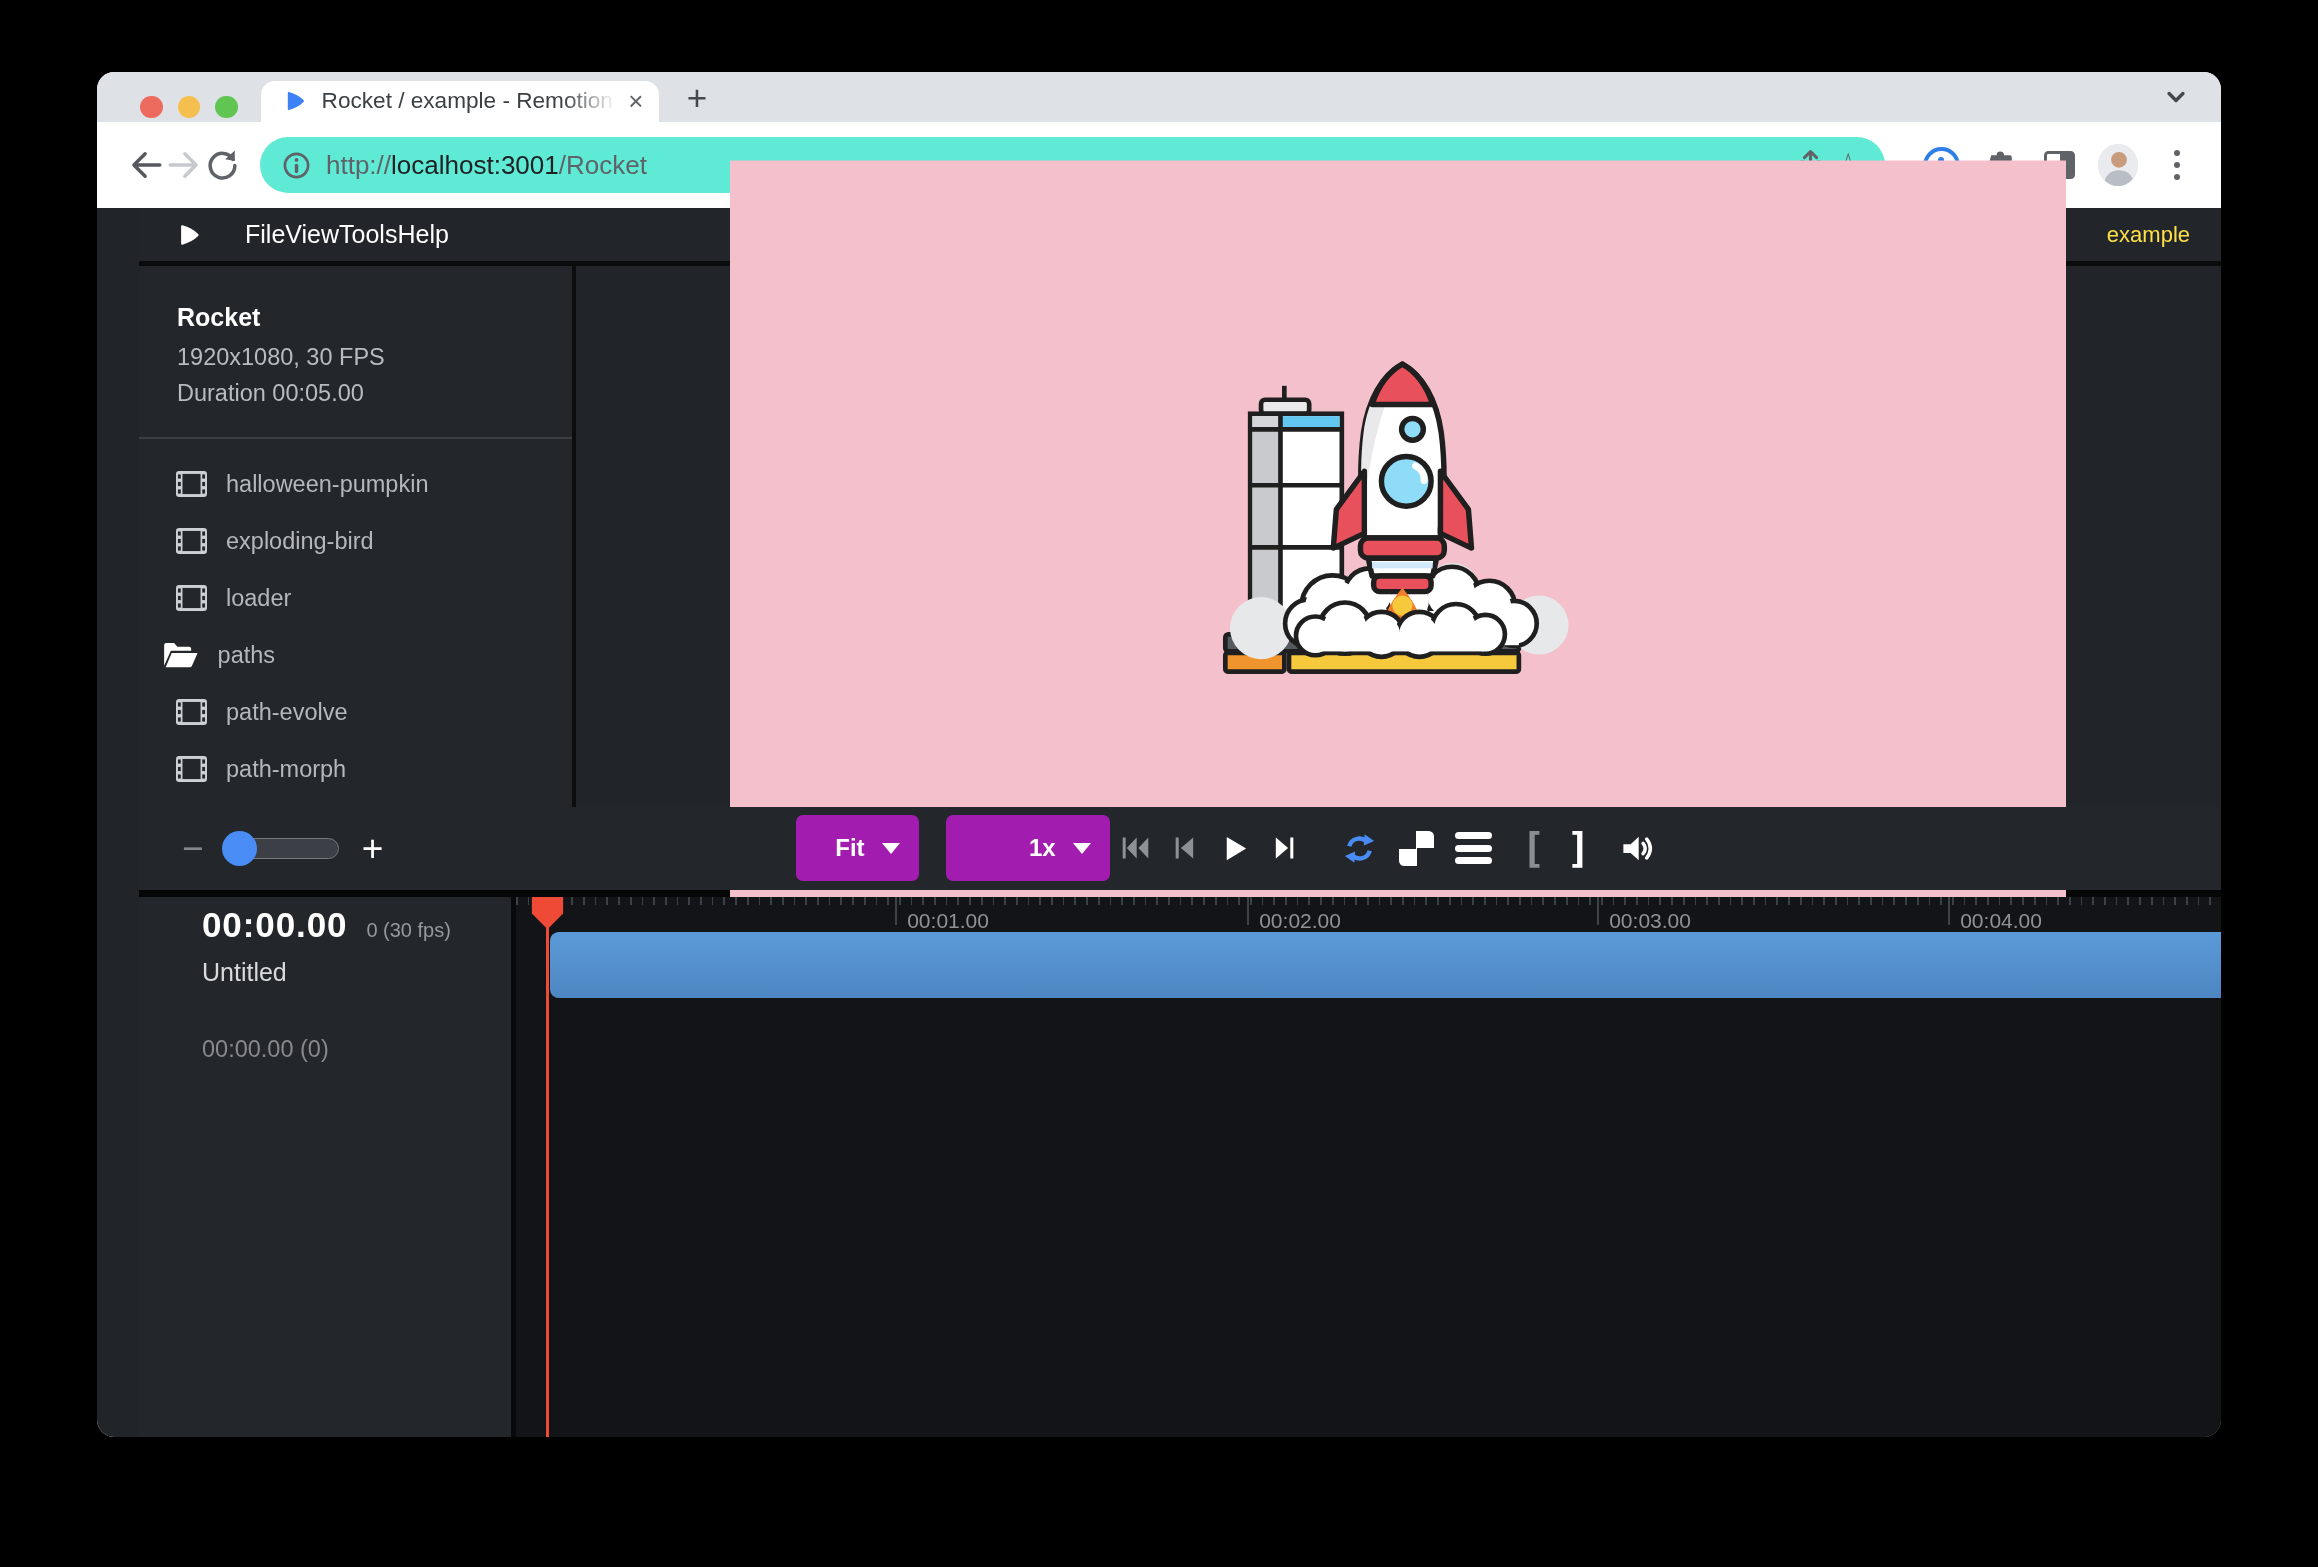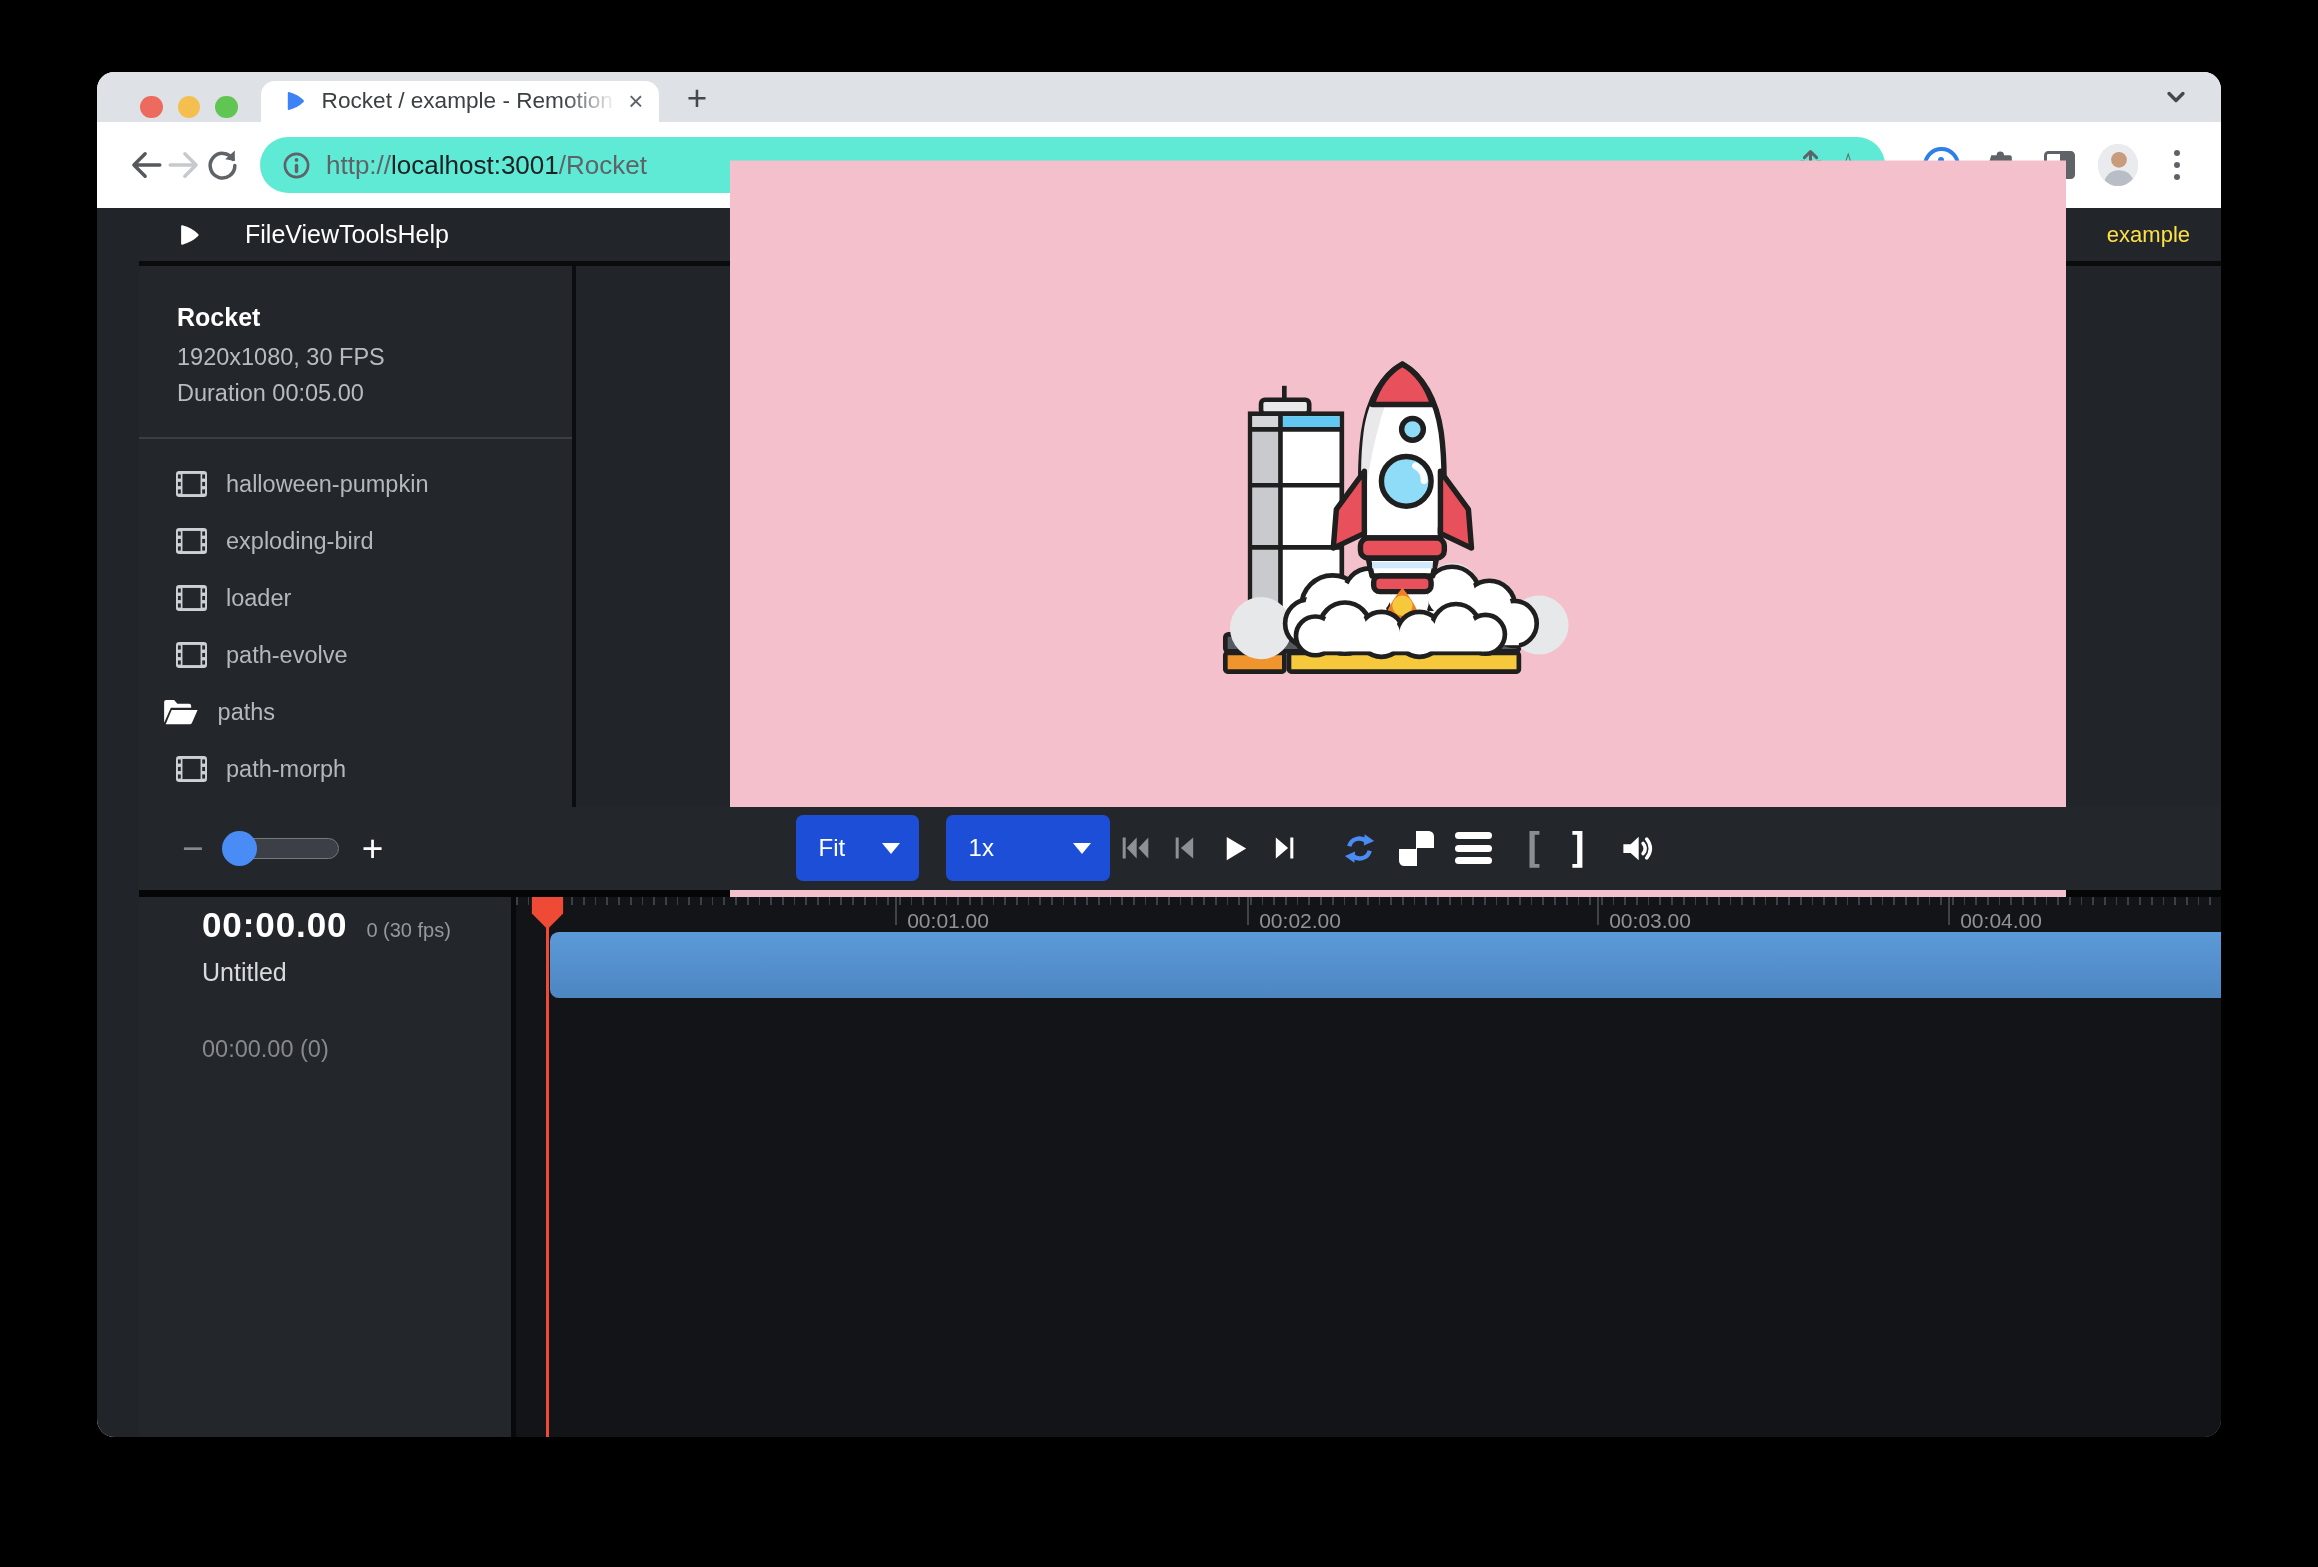--- a/index.html
+++ b/index.html
@@ -70,22 +70,22 @@
             background:#f4c0cb; display:flex; align-items:center; justify-content:center; }
   .canvas svg { transform:translateY(-10.4px); }
 
   
   .controls { height:83px; flex:none; background:#23272b; position:relative; }
   .zoomgroup { position:absolute; left:43px; top:0; height:100%; display:flex; align-items:center; gap:22.6px; }
   .zoom-glyph { font-size:37px; line-height:1; }
   .zoom-out { color:#85898d; } .zoom-in { color:#fff; }
   .slider { position:relative; width:113px; height:21px; border:1.7px solid #75797e; background:#3c4046; border-radius:11.3px; }
   .slider .thumb { position:absolute; left:-5.2px; top:-7.8px; width:35px; height:35px; border-radius:50%; background:#4a8cf5; }
-  .dropdown { position:absolute; top:8.7px; height:66px; background:#1d4ed8; border-radius:7px;
-              display:flex; align-items:center; justify-content:space-between; padding:0 19px 0 22.6px; color:#fff; font-size:24px; }
+  .dropdown { position:absolute; top:8.7px; height:66px; background:#a21caf; border-radius:7px;
+              display:flex; align-items:center; justify-content:flex-end; padding:0 19px 0 22.6px; color:#fff; font-size:24px;font-weight:bold; }
   .dd-fit { left:657px; width:123px; } .dd-speed { left:807px; width:164px; }
   .caret { width:0; height:0; border-left:9.6px solid transparent; border-right:9.6px solid transparent; border-top:11.3px solid #fff; margin-left:17.4px; }
   .playback { position:absolute; left:981px; top:0; height:100%; display:flex; align-items:center; gap:21px; }
   .pbi { display:flex; align-items:center; justify-content:center; }
   .checker { width:35px; height:35px; background:#fff; border-radius:5.2px;
              background-image:conic-gradient(transparent 0 25%, #23272b 25% 50%, transparent 50% 75%, #23272b 75%); }
   .rows3 { display:flex; flex-direction:column; gap:5.2px; }
   .rows3 i { width:37px; height:7px; background:#fff; border-radius:3.5px; }
   .bracket { font-size:40px; font-weight:bold; line-height:1; font-family:"DejaVu Sans Mono",monospace; }
   .br-in { color:#8a8e92; margin-left:8.7px; } .br-out { color:#fff; }
@@ -259,39 +259,39 @@
                   <rect x="5" y="2.2" width="14" height="15.6" fill="#23272b"></rect>
                   <rect x="1.5" y="2.6" width="2.2" height="3.2" fill="#23272b"></rect>
                   <rect x="1.5" y="8.4" width="2.2" height="3.2" fill="#23272b"></rect>
                   <rect x="1.5" y="14.2" width="2.2" height="3.2" fill="#23272b"></rect>
                   <rect x="20.3" y="2.6" width="2.2" height="3.2" fill="#23272b"></rect>
                   <rect x="20.3" y="8.4" width="2.2" height="3.2" fill="#23272b"></rect>
                   <rect x="20.3" y="14.2" width="2.2" height="3.2" fill="#23272b"></rect>
                 </svg>
             <span class="lbl">loader</span>
           </div>
+          <div class="row folder">
+            <svg width="37" height="30" viewBox="0 0 26 20">
+                  <path d="M1.5 17.5 V3 Q1.5 1.5 3 1.5 L8.5 1.5 L10.8 4.2 L19 4.2 Q20.5 4.2 20.5 5.8 L20.5 7 L6.2 7 Z" fill="#fff"></path>
+                  <path d="M6.8 8.6 L25 8.6 L21 17.8 Q20.7 18.6 19.8 18.6 L2.6 18.6 Z" fill="#fff"></path>
+                </svg>
+            <span class="lbl">paths</span>
+          </div>
           <div class="row">
             <svg width="31" height="26" viewBox="0 0 24 20">
                   <rect width="24" height="20" rx="2.5" fill="#cdd0d4"></rect>
                   <rect x="5" y="2.2" width="14" height="15.6" fill="#23272b"></rect>
                   <rect x="1.5" y="2.6" width="2.2" height="3.2" fill="#23272b"></rect>
                   <rect x="1.5" y="8.4" width="2.2" height="3.2" fill="#23272b"></rect>
                   <rect x="1.5" y="14.2" width="2.2" height="3.2" fill="#23272b"></rect>
                   <rect x="20.3" y="2.6" width="2.2" height="3.2" fill="#23272b"></rect>
                   <rect x="20.3" y="8.4" width="2.2" height="3.2" fill="#23272b"></rect>
                   <rect x="20.3" y="14.2" width="2.2" height="3.2" fill="#23272b"></rect>
                 </svg>
             <span class="lbl">path-evolve</span>
-          </div>
-          <div class="row folder">
-            <svg width="37" height="30" viewBox="0 0 26 20">
-                  <path d="M1.5 17.5 V3 Q1.5 1.5 3 1.5 L8.5 1.5 L10.8 4.2 L19 4.2 Q20.5 4.2 20.5 5.8 L20.5 7 L6.2 7 Z" fill="#fff"></path>
-                  <path d="M6.8 8.6 L25 8.6 L21 17.8 Q20.7 18.6 19.8 18.6 L2.6 18.6 Z" fill="#fff"></path>
-                </svg>
-            <span class="lbl">paths</span>
           </div>
           <div class="row">
             <svg width="31" height="26" viewBox="0 0 24 20">
                   <rect width="24" height="20" rx="2.5" fill="#cdd0d4"></rect>
                   <rect x="5" y="2.2" width="14" height="15.6" fill="#23272b"></rect>
                   <rect x="1.5" y="2.6" width="2.2" height="3.2" fill="#23272b"></rect>
                   <rect x="1.5" y="8.4" width="2.2" height="3.2" fill="#23272b"></rect>
                   <rect x="1.5" y="14.2" width="2.2" height="3.2" fill="#23272b"></rect>
                   <rect x="20.3" y="2.6" width="2.2" height="3.2" fill="#23272b"></rect>
                   <rect x="20.3" y="8.4" width="2.2" height="3.2" fill="#23272b"></rect>

